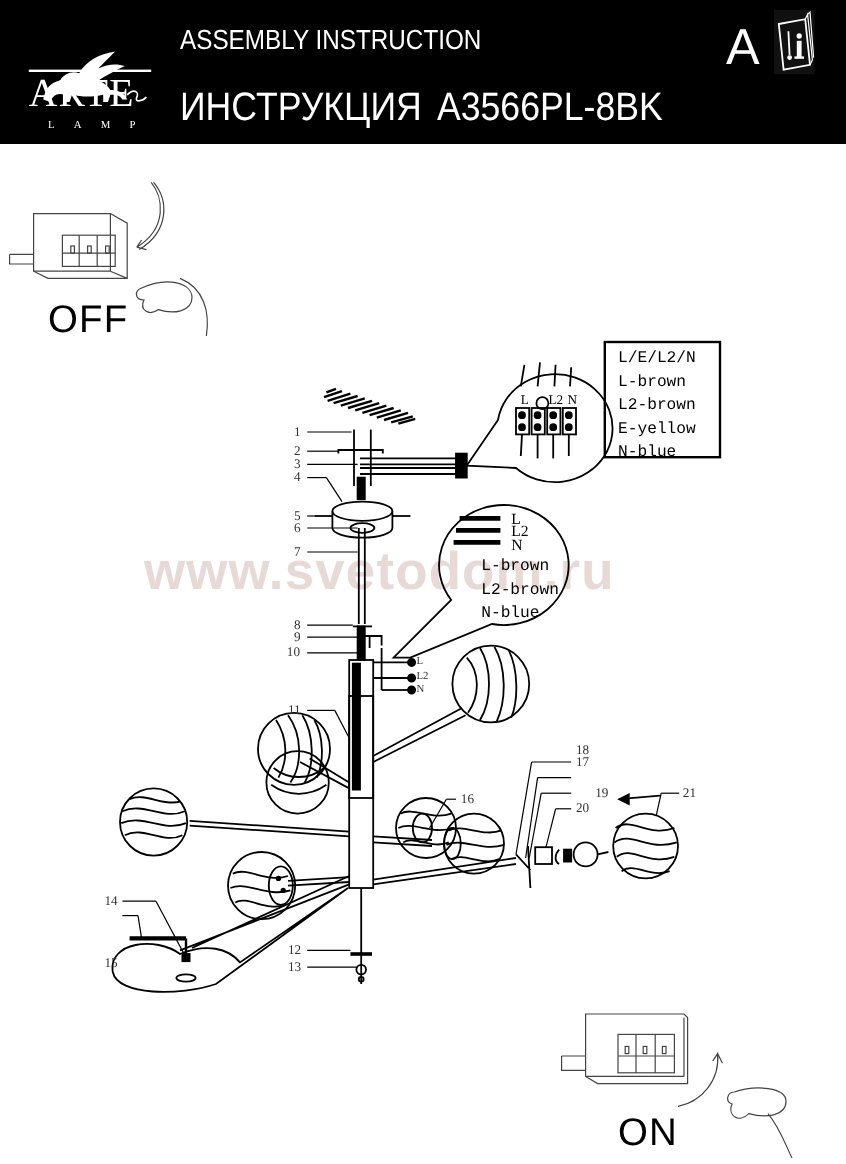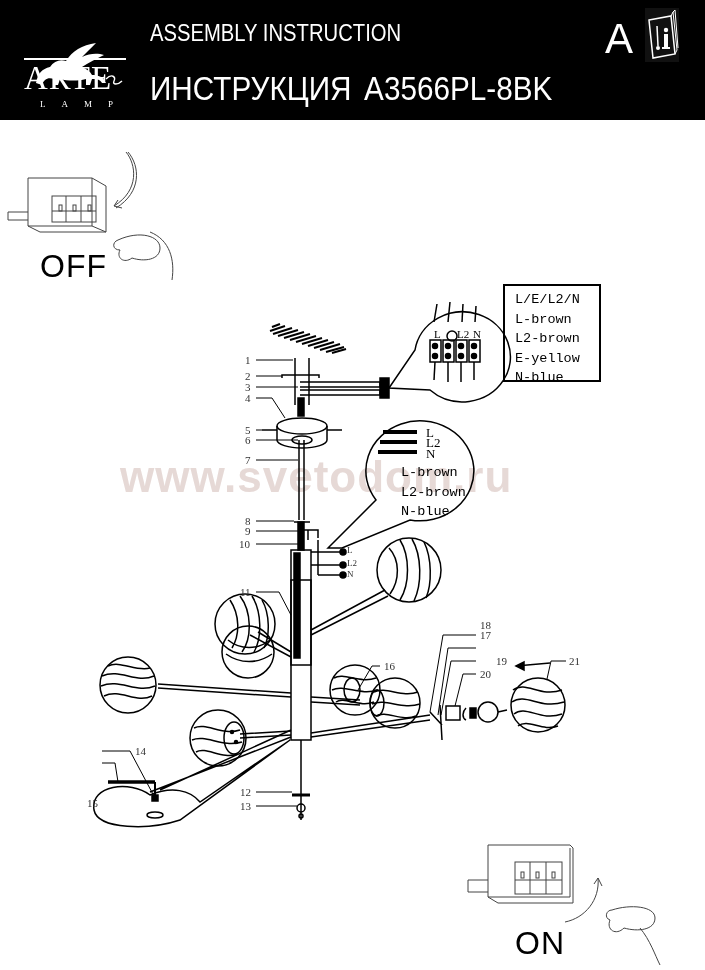--- a/index.html
+++ b/index.html
@@ -272,21 +272,21 @@
 <div class="lbl" style="left:245px;top:393px;">4</div>
 <div class="lbl" style="left:245px;top:425px;">5</div>
 <div class="lbl" style="left:245px;top:435px;">6</div>
 <div class="lbl" style="left:245px;top:455px;">7</div>
 <div class="lbl" style="left:245px;top:516px;">8</div>
 <div class="lbl" style="left:245px;top:526px;">9</div>
 <div class="lbl" style="left:239px;top:539px;">10</div>
 <div class="lbl" style="left:240px;top:587px;">11</div>
 <div class="lbl" style="left:240px;top:787px;">12</div>
 <div class="lbl" style="left:240px;top:801px;">13</div>
-<div class="lbl" style="left:87px;top:746px;margin-left:48px;">14</div>
+<div class="lbl" style="left:87px;top:746px;">14</div>
 <div class="lbl" style="left:87px;top:758px;margin-top:40px;">15</div>
 <div class="lbl" style="left:384px;top:661px;">16</div>
 <div class="lbl" style="left:480px;top:630px;">17</div>
 <div class="lbl" style="left:480px;top:620px;">18</div>
 <div class="lbl" style="left:496px;top:656px;">19</div>
 <div class="lbl" style="left:480px;top:669px;">20</div>
 <div class="lbl" style="left:569px;top:656px;">21</div>
 
 <div class="switch-lbl" style="left:40px;top:248px;">OFF</div>
 <div class="switch-lbl" style="left:515px;top:925px;">ON</div>

